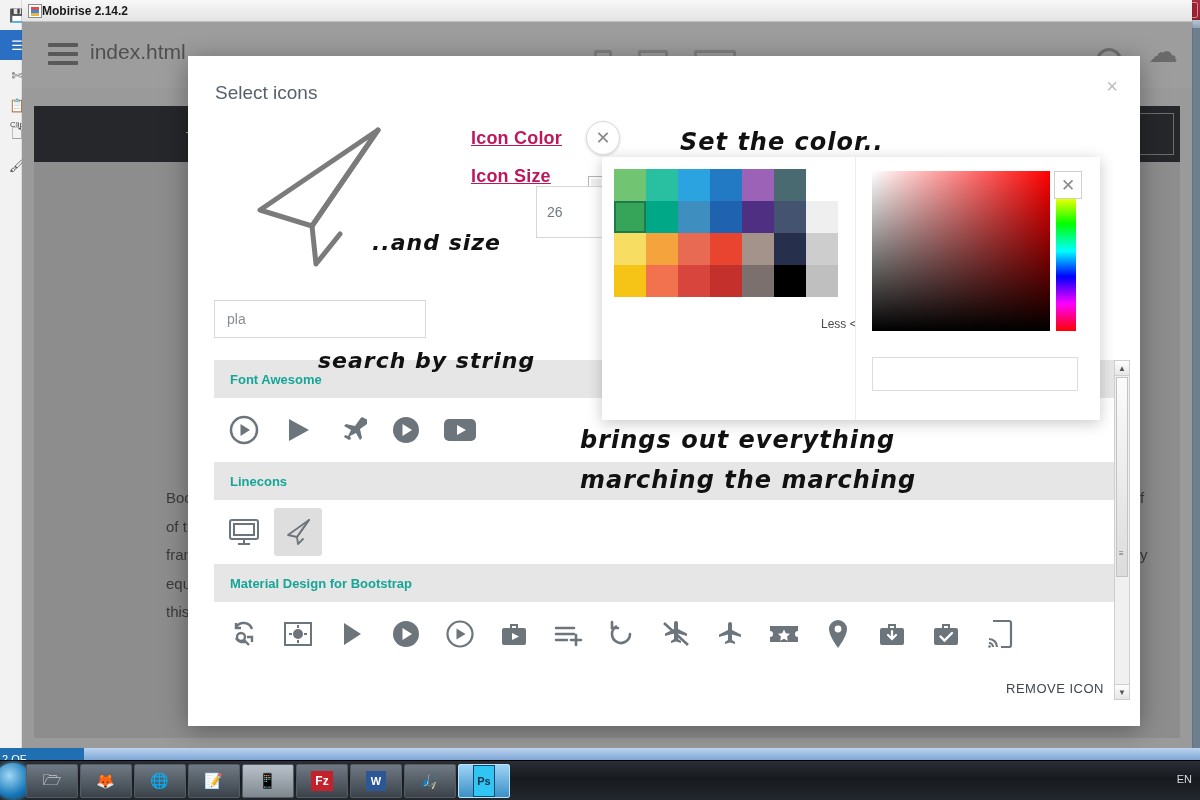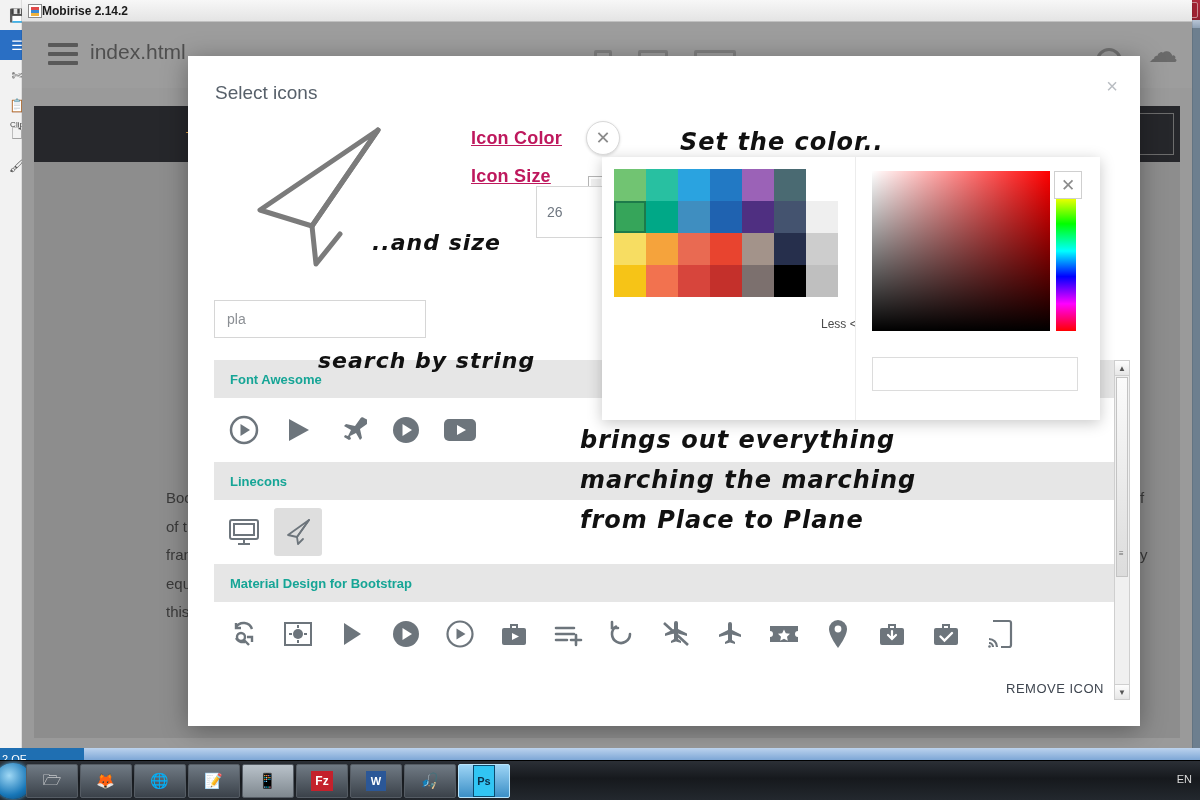--- a/index.html
+++ b/index.html
@@ -669,21 +669,20 @@
       <div class="adv-close">✕</div>
       <input class="hex-input" value="" style="">
     </div>
   </div>
 
   <div class="hw hw1">Set the color..</div>
   <div class="hw hw2">..and size</div>
   <div class="hw hw4">brings out everything</div>
   <div class="hw hw3">search by string</div>
   <div class="hw hw5">marching the marching</div>
-  <div class="hw hw6">from Place to Plane</div>
 
   <div class="blue-band"></div>
   <div class="status-frag">2 OF</div>
 
   <div class="taskbar">
     <div class="start-orb"></div>
     <div class="tb-items" id="taskbar-items">
         <div class="tb-item">
           <span>🗁</span>
         </div>

